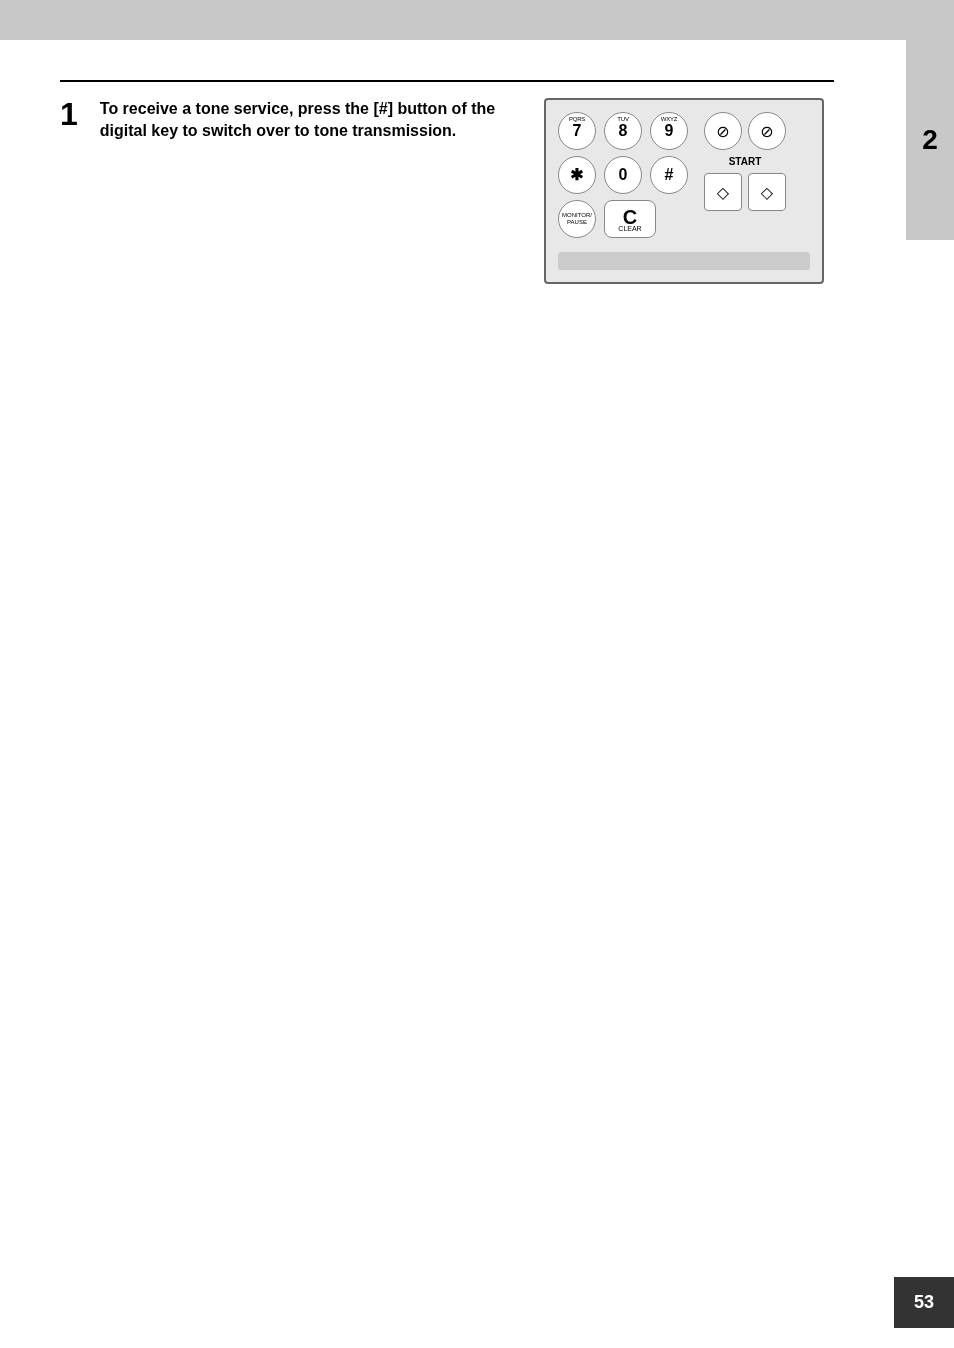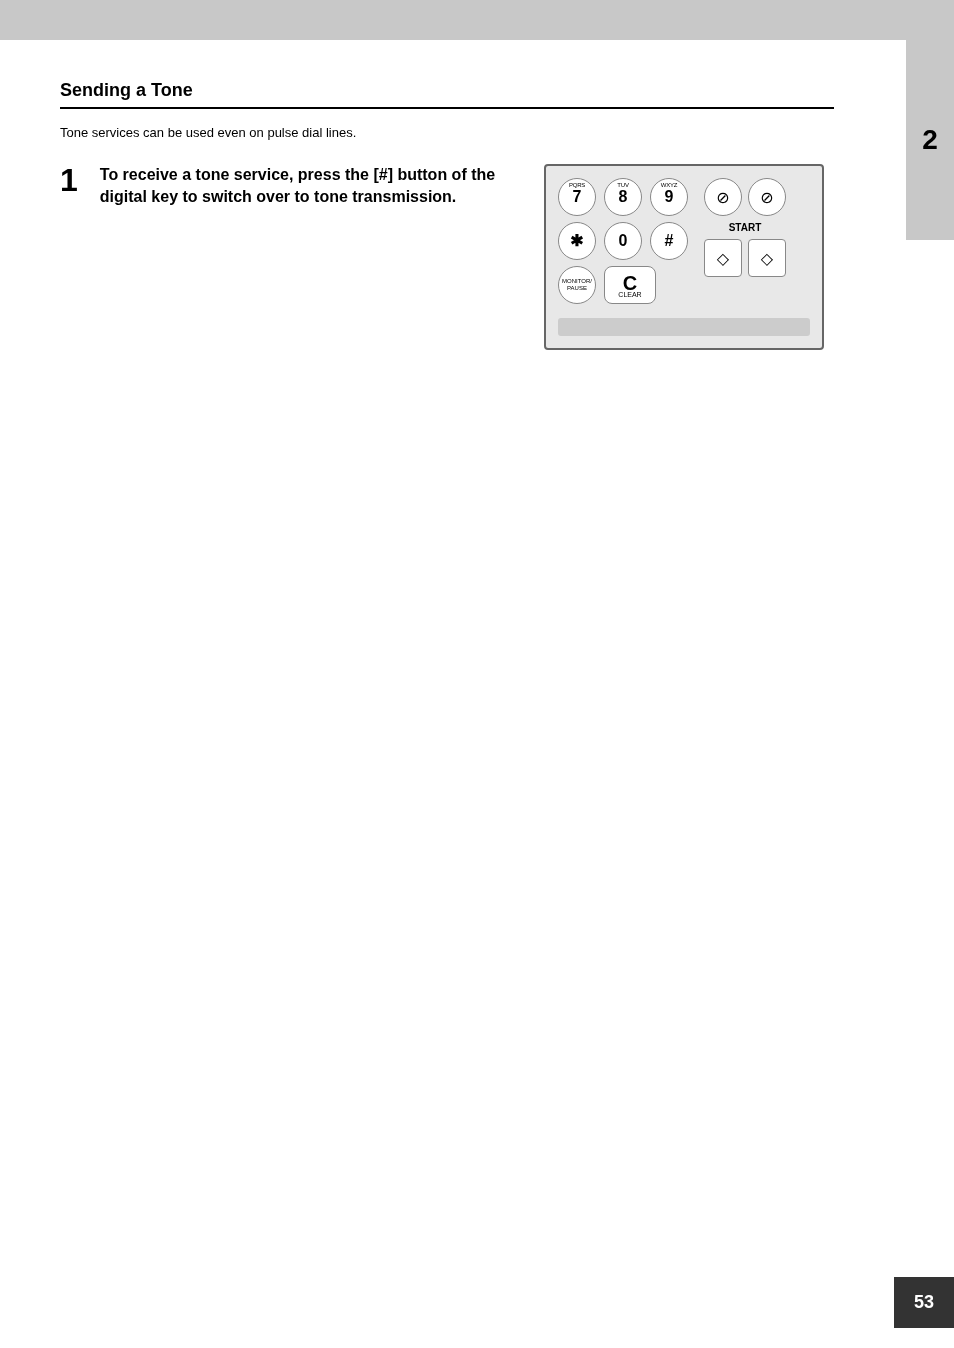--- a/index.html
+++ b/index.html
@@ -247,23 +247,21 @@
 <body>
 
 <div class="top-bar"></div>
 
 <div class="chapter-tab">
   <span>2</span>
 </div>
 
 <div class="main-content">
 
-  <div class="section-title">Sending a Tone</div>
   <hr class="title-rule">
-  <div class="subtitle-text">Tone services can be used even on pulse dial lines.</div>
 
   <div class="step-container">
 
     <div class="step-left">
       <div class="step-header">
         <div class="step-number">1</div>
         <div class="step-title">To receive a tone service, press the [#] button of the digital key to switch over to tone transmission.</div>
       </div>
     </div>
 

